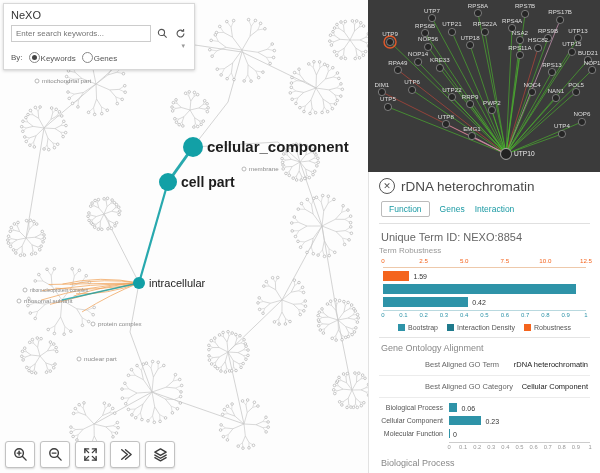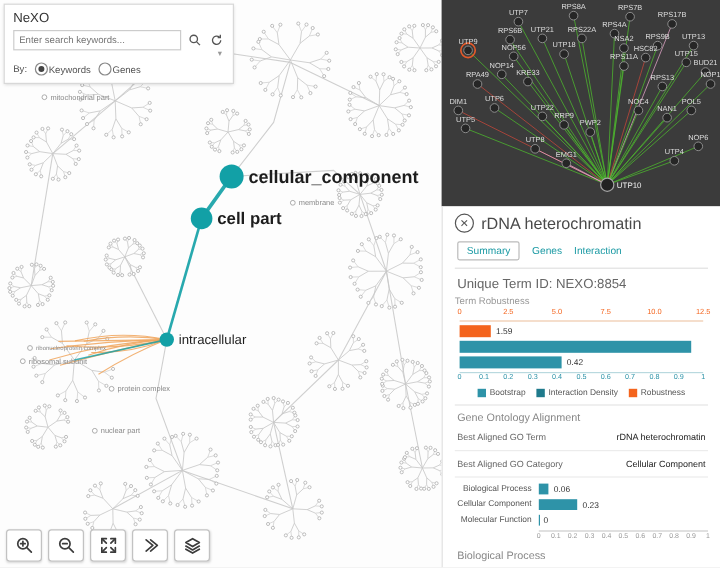--- a/index.html
+++ b/index.html
@@ -47,21 +47,21 @@
   .bar{position:absolute;left:0;top:0;height:100%;}
   .bar-label{position:absolute;top:1.5px;font-size:7px;color:#333;}
   .axis-caption{font-size:7.5px;color:#2e93a8;text-align:center;margin-top:1px;}
   .legend{display:flex;justify-content:center;align-items:center;gap:9px;margin-top:4px;font-size:7px;color:#555;}
   .legend .item{display:flex;align-items:center;gap:3px;}
   .sw{width:7px;height:7px;display:inline-block;}
   .hr{border-top:1px solid #e4e4e4;margin:6px 0 5px 0;}
   .section-heading{font-size:9px;color:#888;margin:2px 0 1px 2px;}
   .kv{display:flex;justify-content:space-between;align-items:center;padding:6px 2px;
       border-bottom:1px solid #ececec;font-size:7.5px;}
-  .kv .k{color:#666;} .kv .v{color:#222;}
+  .kv .k{color:#666;margin-left:44px;} .kv .v{color:#222;}
   .go-row{display:flex;align-items:center;margin:4px 0;}
   .go-cat{width:64px;text-align:right;font-size:7px;color:#555;padding-right:6px;flex:0 0 auto;}
   .go-barwrap{flex:1;position:relative;height:9px;}
   .go-axis{margin-left:70px;position:relative;height:9px;border-top:1px solid #ccc;}
   .go-axis span{position:absolute;top:1px;font-size:5.8px;color:#999;transform:translateX(-50%);}
 </style>
 </head>
 <body>
 
 <div class="app">
@@ -1640,21 +1640,21 @@
       </svg>
   </div>
 
   <div class="detail-panel">
     <div class="detail-header">
       <span class="close-circle">✕</span>
       <span class="detail-title">rDNA heterochromatin</span>
     </div>
 
     <div class="tabs">
-      <span class="tab active">Summary</span>
+      <span class="tab active">Function</span>
       <span class="tab">Genes</span>
       <span class="tab">Interaction</span>
     </div>
 
     <div class="term-id">Unique Term ID: NEXO:8854</div>
 
     <div>
       <div class="chart-title">Term Robustness</div>
       <div class="axis top" id="axis-top">
           <span style="left: 0%;">0</span>

